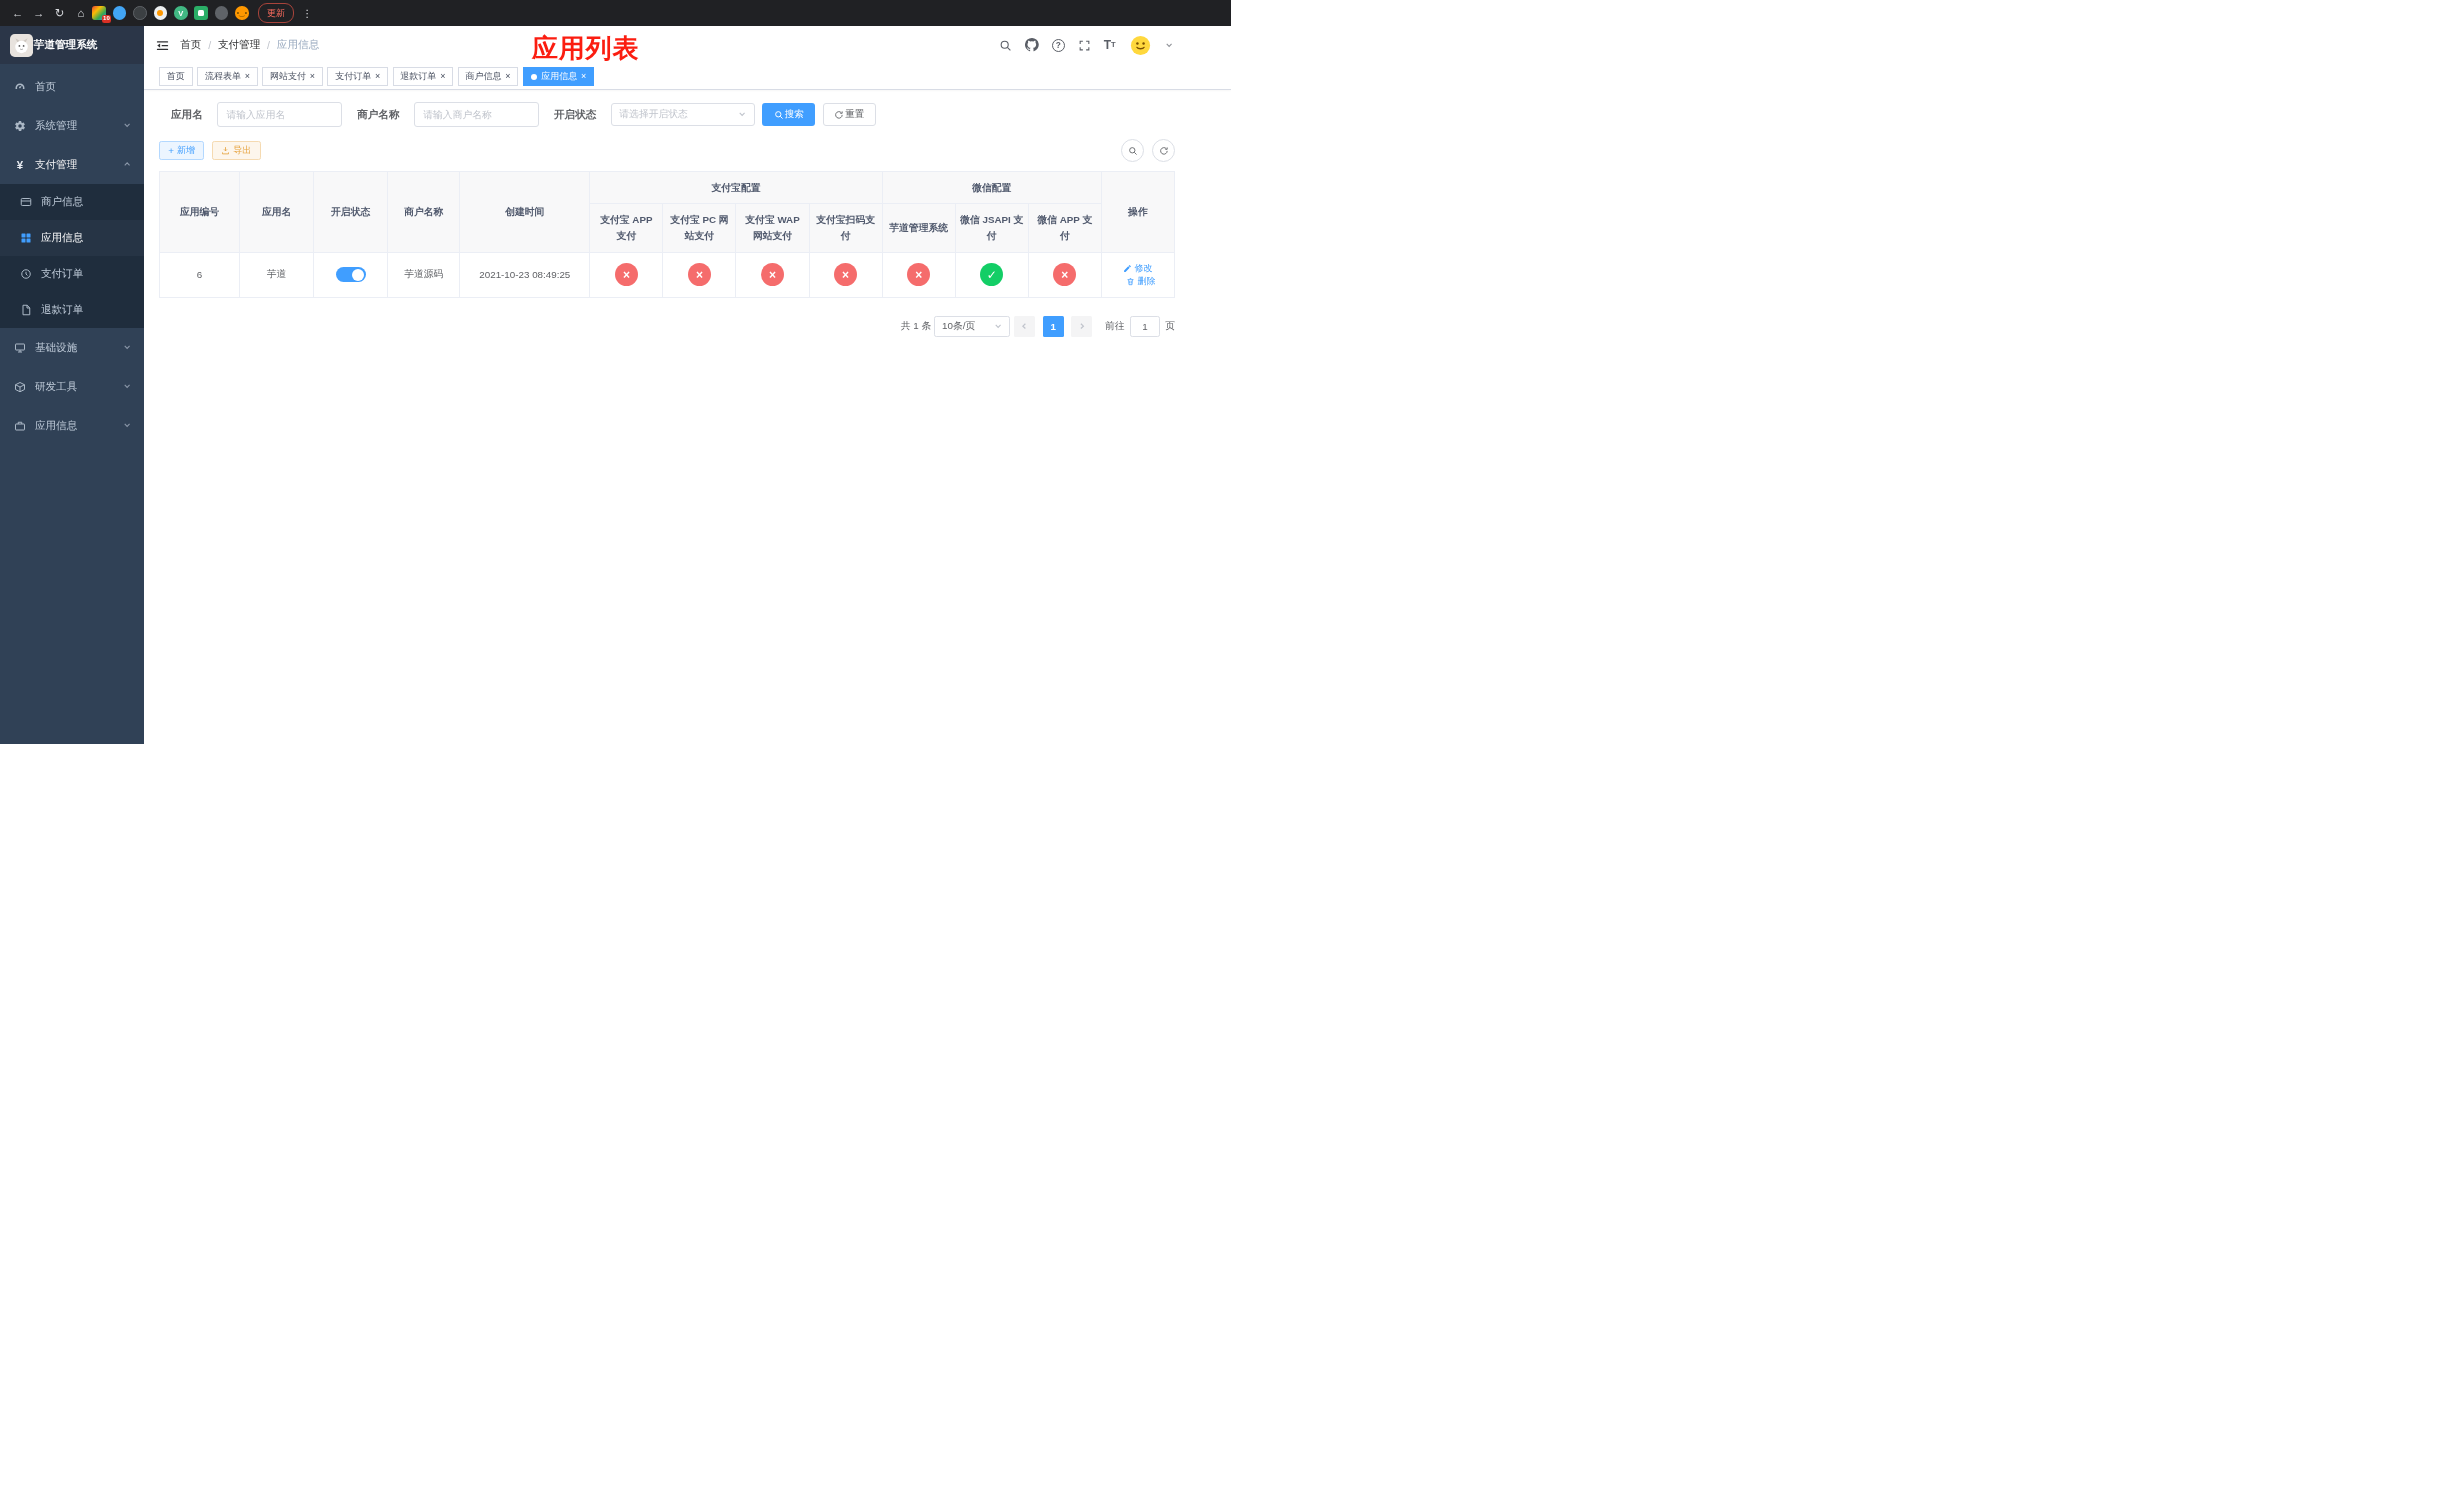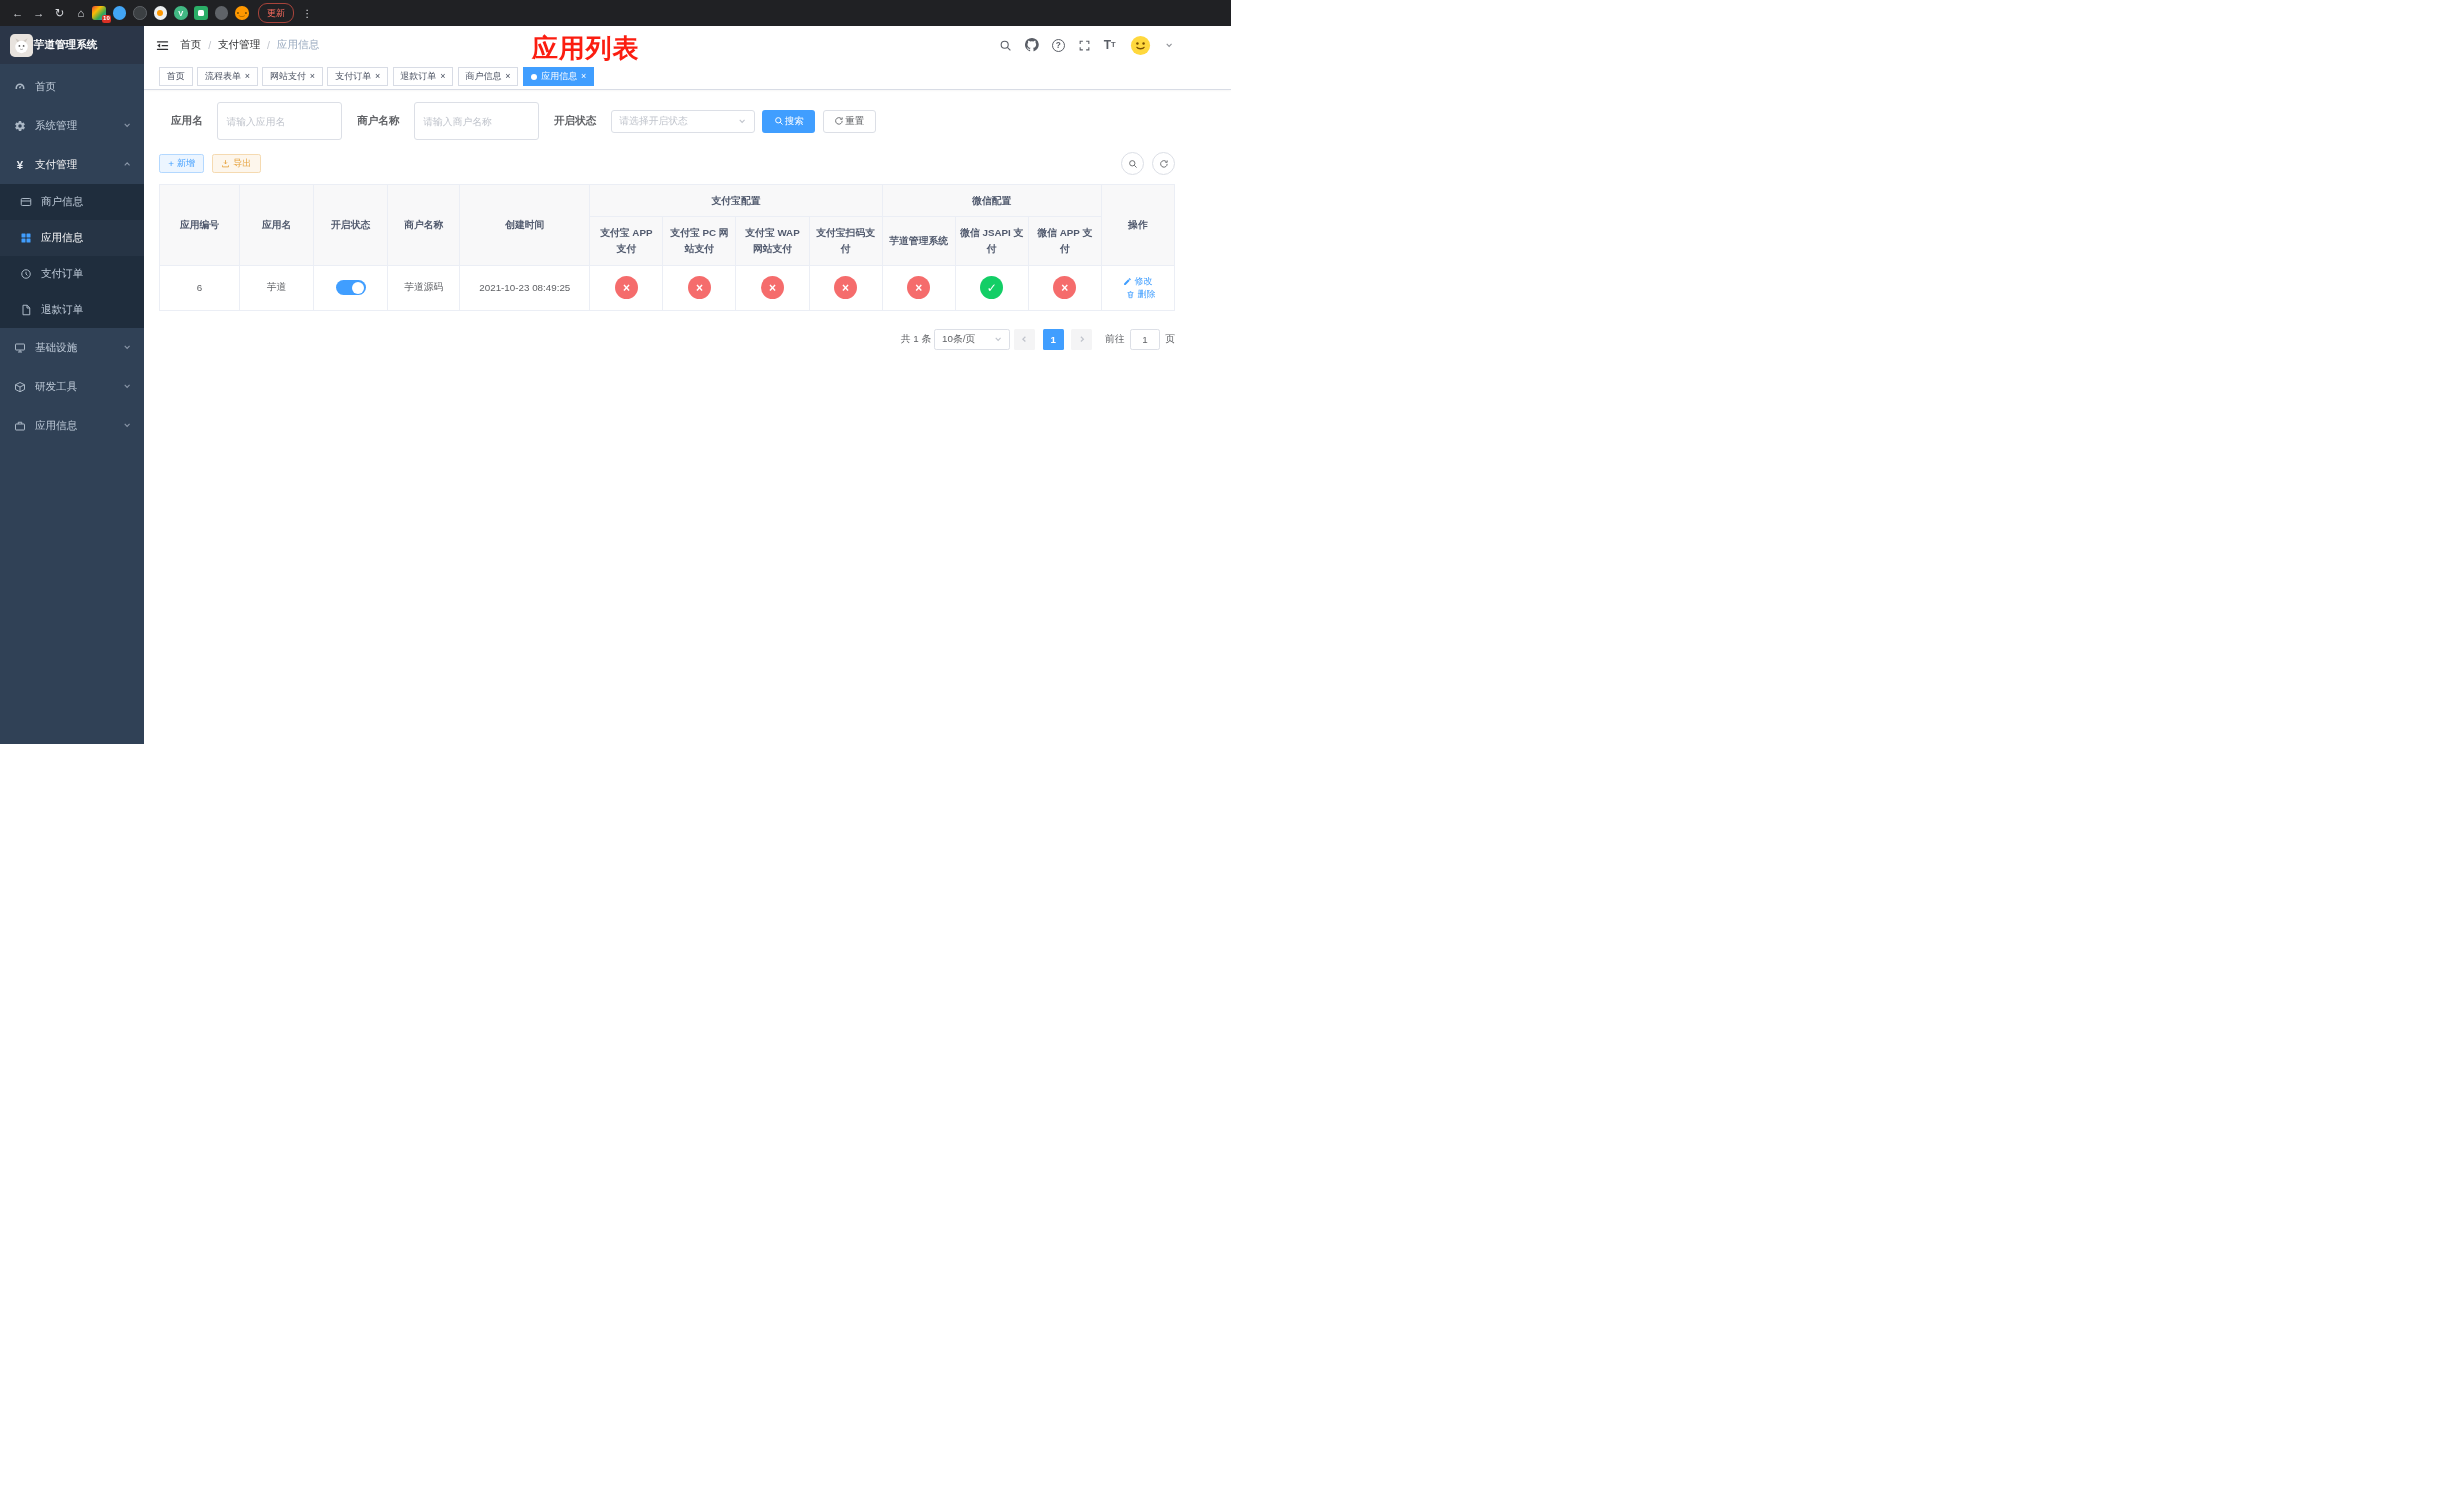--- a/index.html
+++ b/index.html
@@ -59,21 +59,21 @@
   .tags-bar{height:26px;display:flex;align-items:center;padding:0 15px;gap:4.5px;border-bottom:0.8px solid #d8dce5;box-shadow:0 0.8px 2.3px rgba(0,0,0,.05)}
   .tag{height:19.7px;display:inline-flex;align-items:center;gap:3.8px;padding:0 6.8px;border:0.8px solid #d8dce5;background:#fff;color:#495060;font-size:9px;cursor:pointer;white-space:nowrap}
   .tag .x{font-size:9px;line-height:1;cursor:pointer}
   .tag.active{background:#409eff;border-color:#409eff;color:#fff}
   .tag .dot{width:6px;height:6px;border-radius:50%;background:#fff;margin-right:0.8px}
 
   
   .content{flex:1;padding:10.6px 56px 0 15px;min-width:0}
   .filter-row{display:flex;align-items:center;margin:1.5px 0 12px 12px}
   .f-label{font-size:10.6px;font-weight:700;color:#606266;margin-right:14.4px;white-space:nowrap}
-  .f-input{height:38px;border:0.8px solid #dcdfe6;border-radius:3px;padding:0 8.3px;font-size:9.8px;color:#606266;width:125px;outline:none;font-family:inherit;background:#fff}
+  .f-input{height:25px;border:0.8px solid #dcdfe6;border-radius:3px;padding:0 8.3px;font-size:9.8px;color:#606266;width:125px;outline:none;font-family:inherit;background:#fff}
   .f-input::placeholder{color:#c0c4cc}
   .f-gap{width:15px;flex:none}
   .f-select{width:144px;height:23px;border:0.8px solid #dcdfe6;border-radius:3px;display:flex;align-items:center;justify-content:space-between;padding:0 7.6px;color:#c0c4cc;font-size:9.8px;cursor:pointer;background:#fff}
   .btn{height:23px;border-radius:3px;font-size:9.5px;display:inline-flex;align-items:center;gap:1px;padding:0 10.6px;border:0.8px solid transparent;cursor:pointer;font-family:inherit;white-space:nowrap}
   .btn-primary{background:#409eff;color:#fff}
   .btn-plain{background:#fff;border-color:#dcdfe6;color:#606266}
   .btn-mini{height:19.7px;padding:0 8.3px;font-size:9px;border-radius:2.3px;gap:3px}
   .btn-add{background:#ecf5ff;border-color:#b3d8ff;color:#409eff}
   .btn-export{background:#fdf6ec;border-color:#f5dab1;color:#e6a23c}
   .toolbar-row{display:flex;align-items:center;gap:7.6px;margin-bottom:9px}

